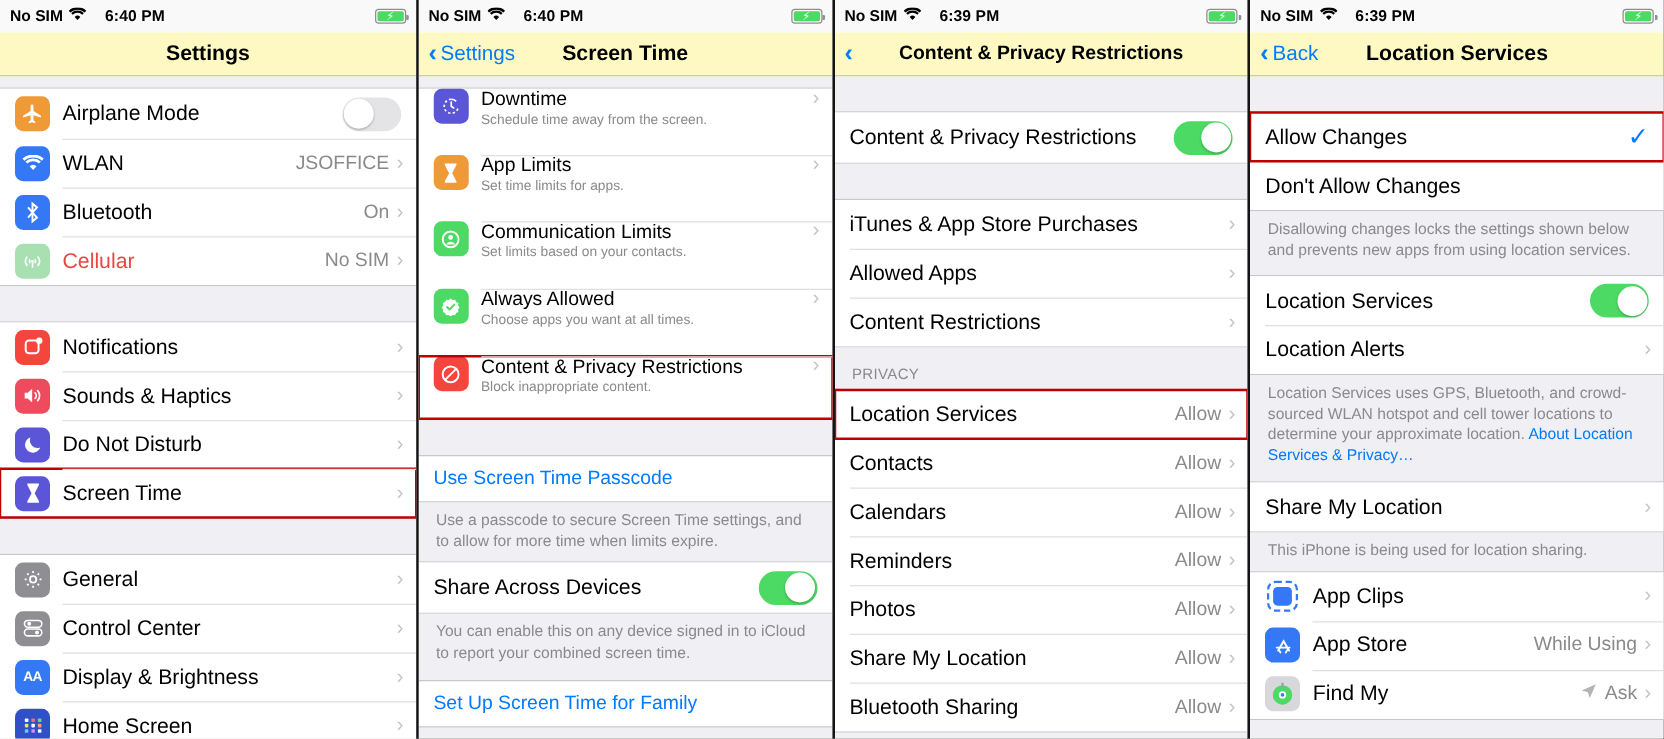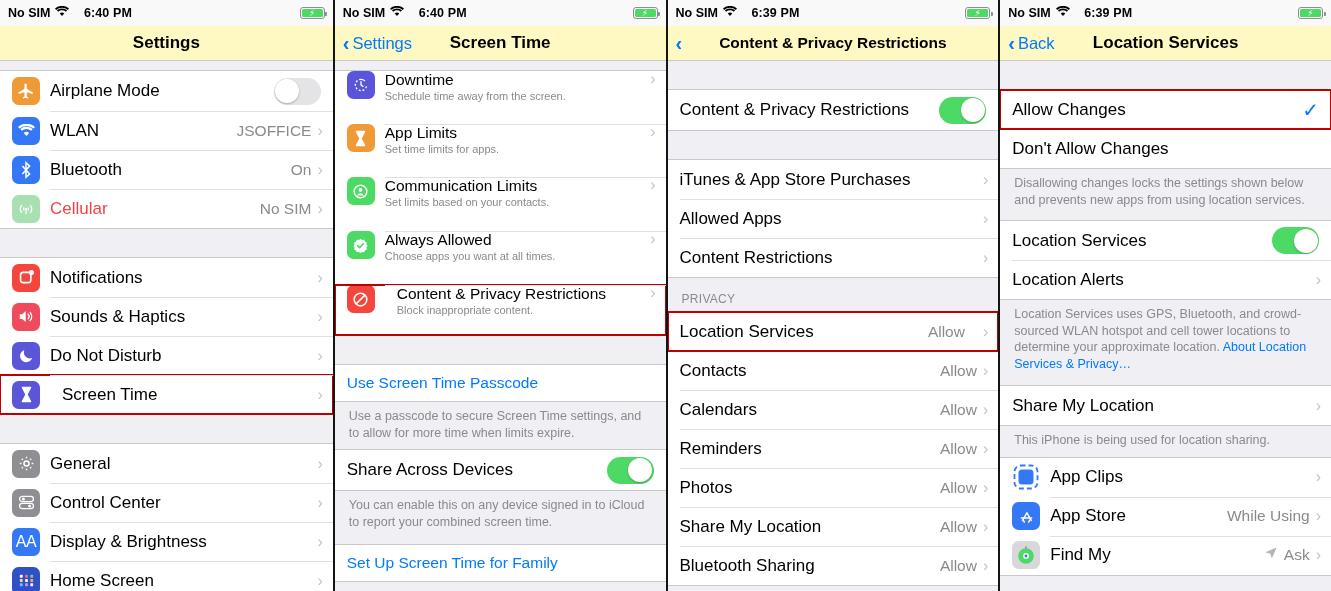--- a/index.html
+++ b/index.html
@@ -55,21 +55,21 @@
   .knob{position:absolute;top:1.5px;left:1.5px;width:24px;height:24px;background:#fff;border-radius:50%;box-shadow:0 1px 2px rgba(0,0,0,.25);}
   .toggle.on .knob{left:auto;right:1.5px;}
 
   
   .footer{font-size:12.5px;color:#8a8a8e;line-height:1.32;padding:6px 14px 8px 14px;background:#efeff4;}
   .footer a{color:#007aff;text-decoration:none;}
   .secthead{font-size:12px;color:#8a8a8e;padding:14px 14px 5px 14px;background:#efeff4;letter-spacing:.3px;}
   .linkrow{background:#fff;padding:9px 12px;font-size:15.5px;color:#007aff;border-top:1px solid #c8c7cc;border-bottom:1px solid #c8c7cc;}
 
   
-  .hl{outline:2.5px solid #c00000;outline-offset:-1px;position:relative;z-index:5;gap:12px;}
+  .hl{outline:2.5px solid #c00000;outline-offset:-1px;position:relative;z-index:5;}
 </style>
 </head>
 <body>
 
 <div class="screens">
 
   <div class="phone">
     <div class="statusbar">
       <div class="sb-left">
         <span>No SIM</span>
@@ -195,21 +195,21 @@
                 <rect x="2" y="3" width="18" height="7" rx="3.5" fill="none" stroke="#fff" stroke-width="1.6"></rect>
                 <circle cx="7" cy="6.5" r="2" fill="#fff"></circle>
                 <rect x="2" y="12" width="18" height="7" rx="3.5" fill="none" stroke="#fff" stroke-width="1.6"></rect>
                 <circle cx="15" cy="15.5" r="2" fill="#fff"></circle>
               </svg>
             </div>
           <div class="label">Control Center</div>
           <div class="chev">›</div>
         </div>
         <div class="row icon-row" style="height:39px">
-          <div class="icon" style="background:#3478f6;font-size:16px;font-weight:normal;letter-spacing:-0.5px">AA</div>
+          <div class="icon" style="background:#3478f6;font-size:11px;font-weight:bold;letter-spacing:-0.5px">AA</div>
           <div class="label">Display &amp; Brightness</div>
           <div class="chev">›</div>
         </div>
         <div class="row icon-row" style="height:39px">
           <div class="icon" style="background:#3050c8">
               <svg width="19" height="19" viewBox="0 0 20 20">
                 <g fill="#fff">
                   <rect x="3" y="4" width="3" height="3" rx=".7"></rect>
                   <rect x="8.5" y="4" width="3" height="3" rx=".7" fill="#ff6b6b"></rect>
                   <rect x="14" y="4" width="3" height="3" rx=".7" fill="#6bd38a"></rect>

